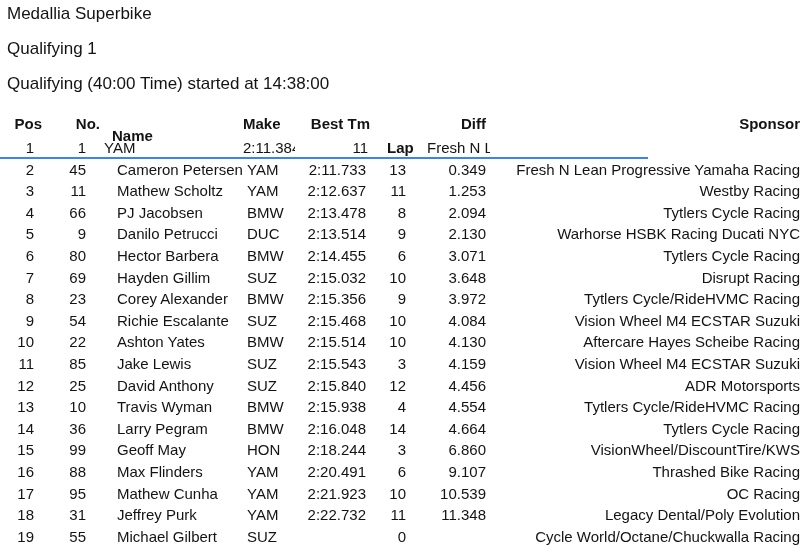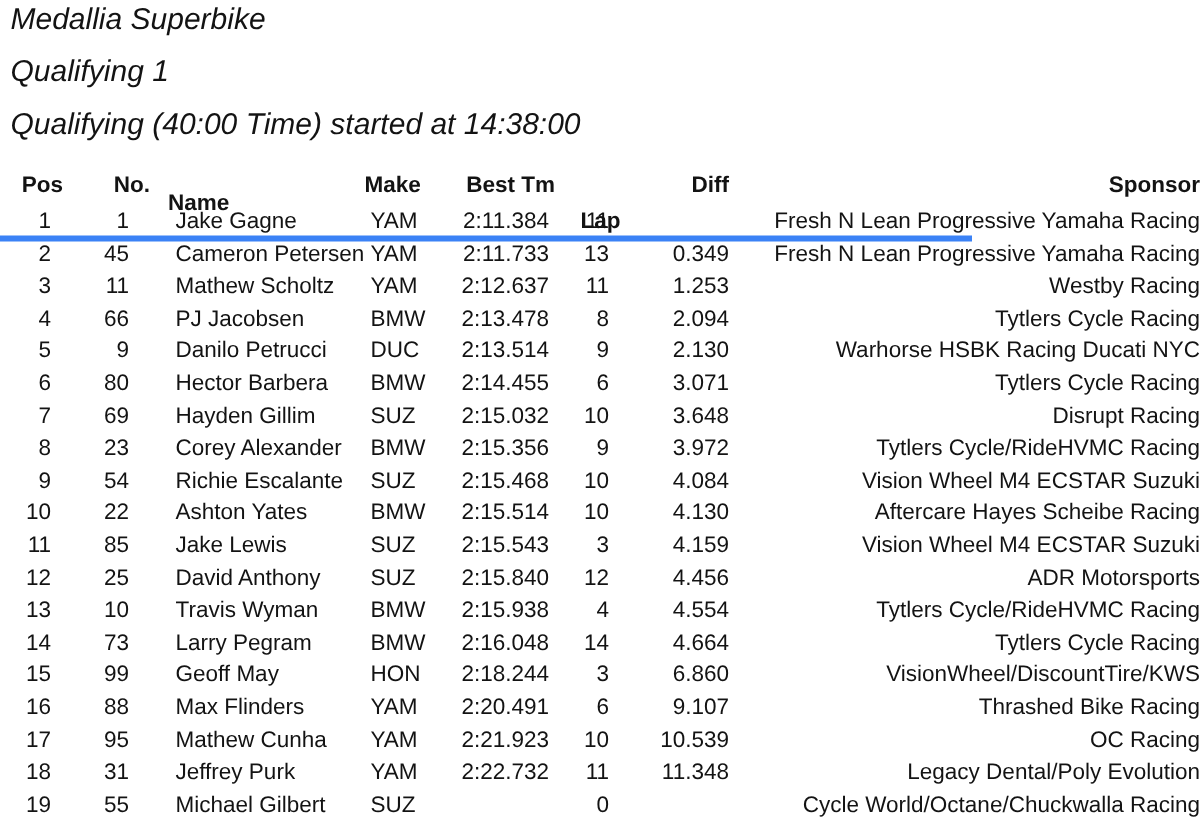--- a/index.html
+++ b/index.html
@@ -7,41 +7,40 @@
     width: 800px; height: 556px;
     background: #ffffff;
     color: #131313;
     font-family: "Liberation Sans", sans-serif;
     position: relative;
     overflow: hidden;
   }
   .title-line {
     position: absolute;
     left: 7px;
-    font-size: 20px;
+    font-size: 17px;
     line-height: 21px;
     white-space: nowrap;
-    font-style: italic;
   }
   #event-title   { top: 3px; }
   #session-title { top: 38px; }
   #status-line   { top: 73px; }
 
   .grid {
     display: grid;
     grid-template-columns: 44px 56px 143px 52px 77px 38px 80px 310px;
   }
   .thead {
     position: absolute;
     top: 115px; left: 0;
     width: 648px;
     font-size: 15px;
     font-weight: bold;
     line-height: 18px;
-    border-bottom: 4px solid #3b82f6;
+    border-bottom: 2px solid #3b82f6;
   }
   .tbody {
     position: absolute;
     top: 137px; left: 0;
     width: 800px;
     font-size: 15px;
   }
   .trow { height: 21.6px; line-height: 21.6px; }
 
   .c { white-space: nowrap; overflow: hidden; }
@@ -78,21 +77,20 @@
   <div class="c best">Best Tm</div>
   <div class="c lap">Lap</div>
   <div class="c diff">Diff</div>
   <div class="c sponsor">Sponsor</div>
 </div>
 
 <div class="tbody">
   <div class="grid trow">
     <div class="c pos">1</div>
     <div class="c no">1</div>
-    <div class="c name">Jake Gagne</div>
     <div class="c make">YAM</div>
     <div class="c best">2:11.384</div>
     <div class="c lap">11</div>
     <div class="c diff"></div>
     <div class="c sponsor">Fresh N Lean Progressive Yamaha Racing</div>
   </div>
 
   <div class="grid trow">
     <div class="c pos">2</div>
     <div class="c no">45</div>
@@ -220,21 +218,21 @@
     <div class="c name">Travis Wyman</div>
     <div class="c make">BMW</div>
     <div class="c best">2:15.938</div>
     <div class="c lap">4</div>
     <div class="c diff">4.554</div>
     <div class="c sponsor">Tytlers Cycle/RideHVMC Racing</div>
   </div>
 
   <div class="grid trow">
     <div class="c pos">14</div>
-    <div class="c no">73</div>
+    <div class="c no">36</div>
     <div class="c name">Larry Pegram</div>
     <div class="c make">BMW</div>
     <div class="c best">2:16.048</div>
     <div class="c lap">14</div>
     <div class="c diff">4.664</div>
     <div class="c sponsor">Tytlers Cycle Racing</div>
   </div>
 
   <div class="grid trow">
     <div class="c pos">15</div>

